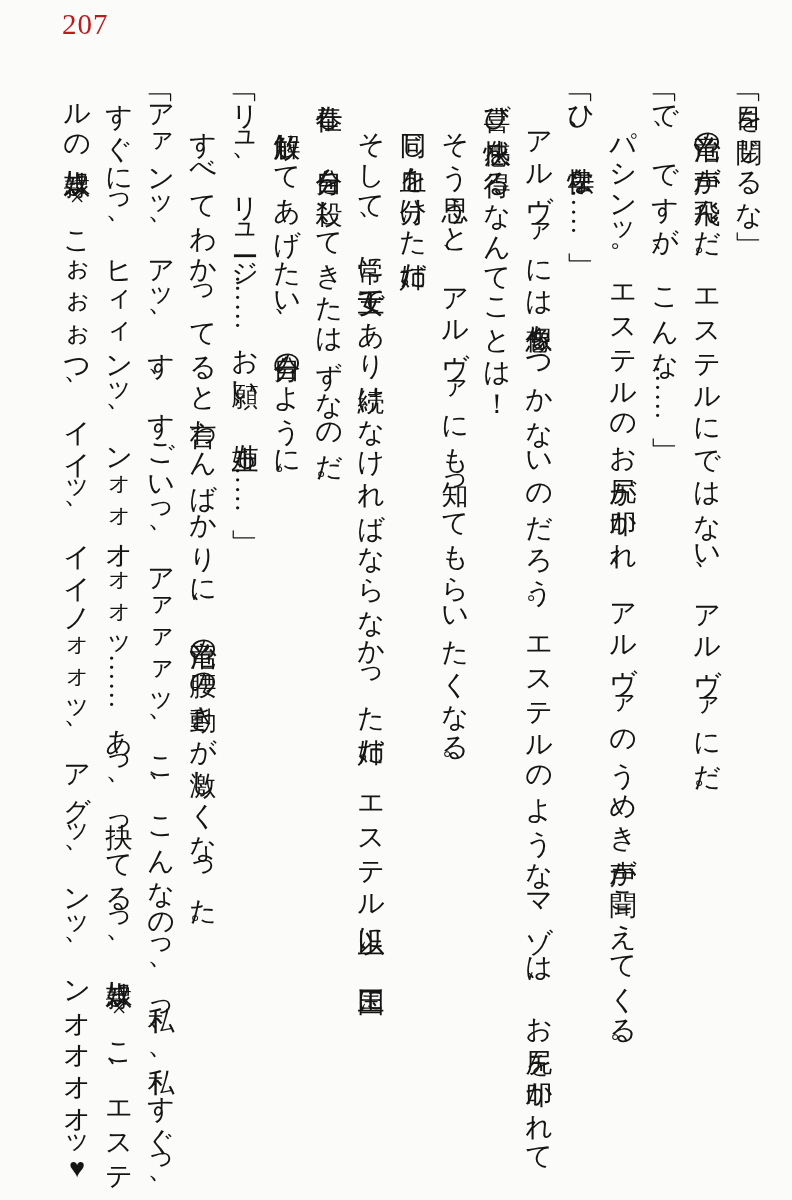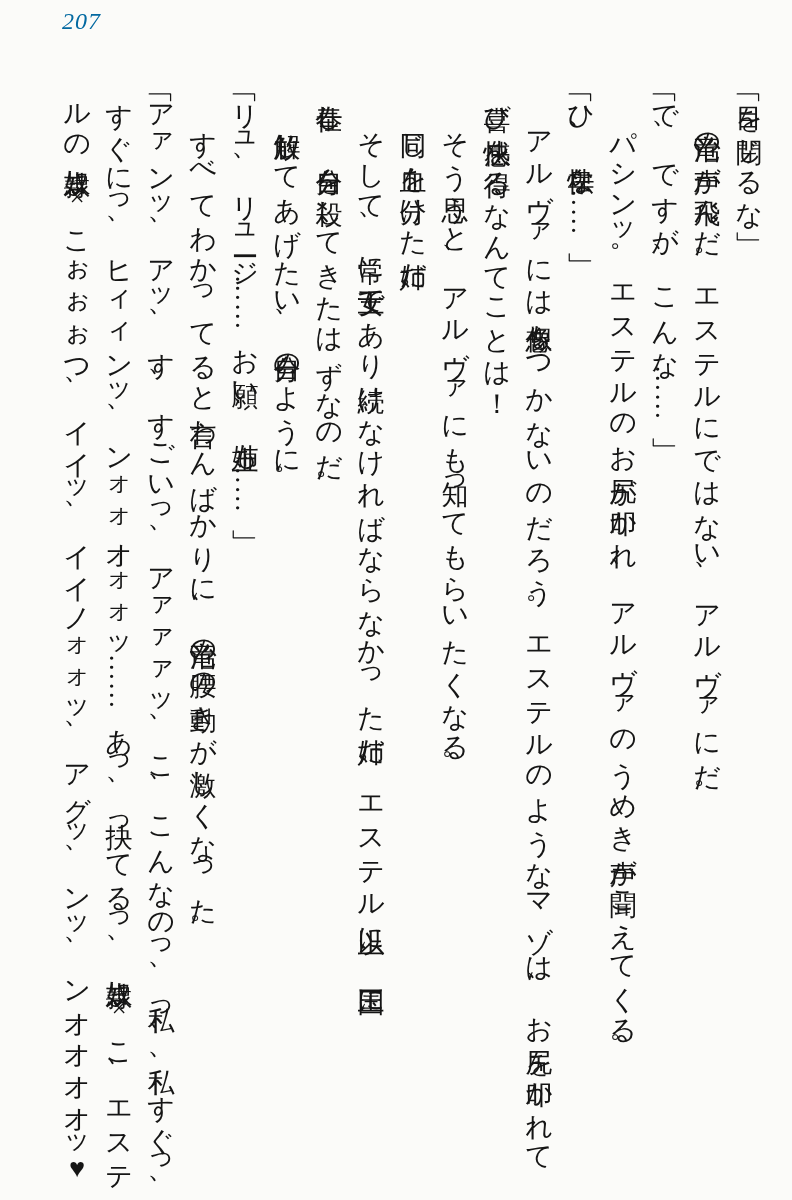--- a/index.html
+++ b/index.html
@@ -15,23 +15,22 @@
     font-family: "Liberation Serif", "DejaVu Serif", serif;
   }
   .page {
     position: absolute;
     inset: 0;
   }
   .page-number {
     position: absolute;
     top: 8px;
     left: 62px;
-    font-size: 24px;
-    font-style: italic;
-    color: #0369a1;
+    font-size: 29px;
+    color: #b91c1c;
     letter-spacing: 1px;
   }
   .text-block {
     position: absolute;
     top: 85px;
     right: 22px;
     height: 1080px;
     writing-mode: vertical-rl;
     color: #151515;
   }

